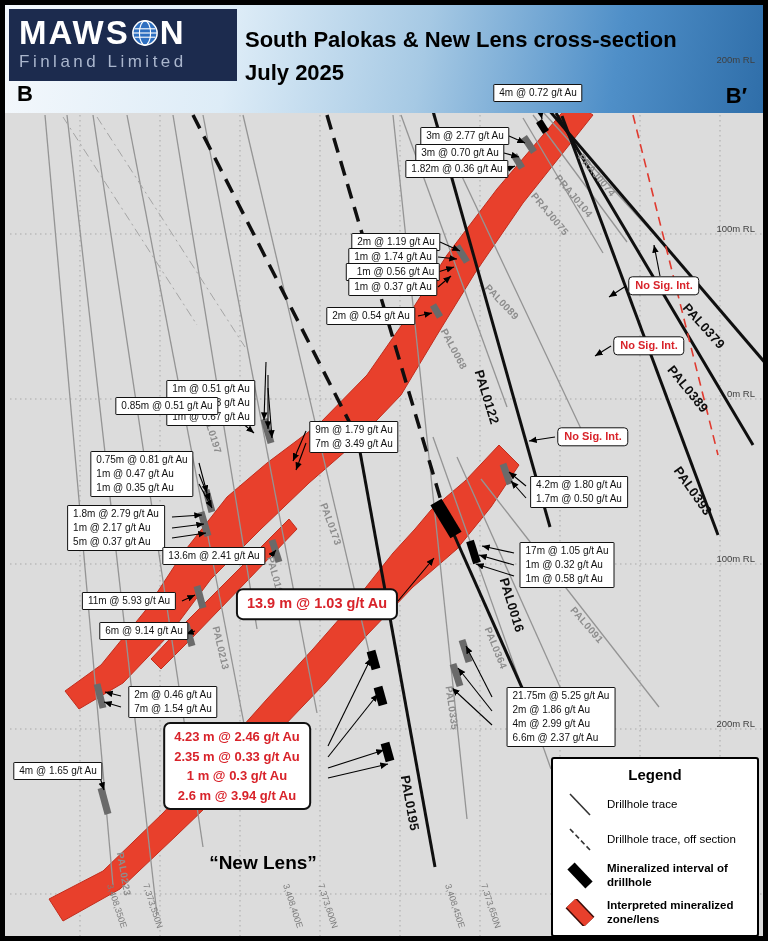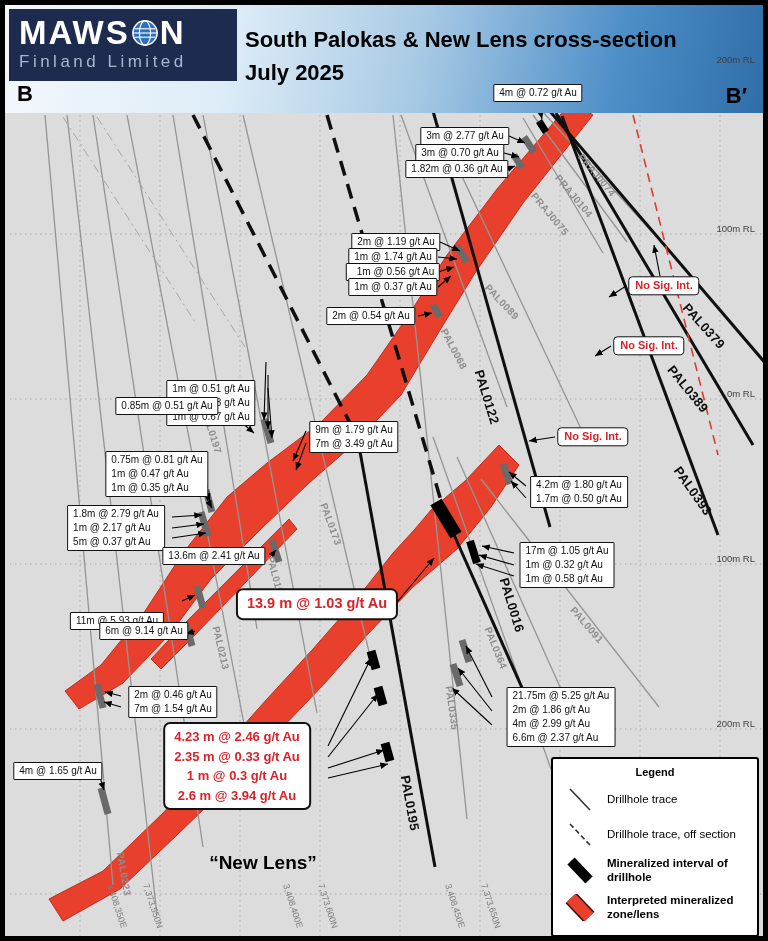--- a/index.html
+++ b/index.html
@@ -34,21 +34,21 @@
 
   .coord{position:absolute;z-index:4;color:#7e7e7e;font-size:9px;white-space:nowrap;
          transform:translate(-50%,-50%) rotate(72deg);}
   .rl{position:absolute;z-index:4;right:8px;color:#3f3f3f;font-size:9.5px;white-space:nowrap;}
   .newlens{position:absolute;z-index:5;font-weight:700;font-size:19px;color:#000;
            transform:translate(-50%,-50%);white-space:nowrap;}
 
   .legend{position:absolute;z-index:6;left:546px;top:752px;width:208px;height:180px;
           box-sizing:border-box;background:#fff;border:2.5px solid #000;border-radius:3px;
           padding:7px 10px;}
-  .legend h3{margin:0 0 8px;font-size:11px;text-align:center;color:#000;}
+  .legend h3{margin:0 0 8px;font-size:15px;text-align:center;color:#000;}
   .lg-row{display:flex;align-items:center;gap:10px;margin-bottom:8px;}
   .lg-icon{width:34px;height:27px;flex:0 0 34px;}
   .lg-label{font-size:11.5px;line-height:1.25;color:#000;}
   .lg-label.b{font-weight:700;}
 </style>
 </head>
 <body>
 
 <div class="frame" id="stage" data-name="cross-section-figure">
 
@@ -304,21 +304,21 @@
       <div>3m @ 0.33 g/t Au</div>
       <div>1m @ 0.67 g/t Au</div>
     </div>
     <div class="co" data-name="assay-callout" style="left: 162px; top: 401px;">
       <div>0.85m @ 0.51 g/t Au</div>
     </div>
     <div class="co" data-name="assay-callout" style="left: 349px; top: 432px;">
       <div>9m @ 1.79 g/t Au</div>
       <div>7m @ 3.49 g/t Au</div>
     </div>
-    <div class="co" data-name="assay-callout" style="left: 152px; top: 469px;">
+    <div class="co" data-name="assay-callout" style="left: 137px; top: 469px;">
       <div>0.75m @ 0.81 g/t Au</div>
       <div>1m @ 0.47 g/t Au</div>
       <div>1m @ 0.35 g/t Au</div>
     </div>
     <div class="co" data-name="assay-callout" style="left: 111px; top: 523px;">
       <div>1.8m @ 2.79 g/t Au</div>
       <div>1m @ 2.17 g/t Au</div>
       <div>5m @ 0.37 g/t Au</div>
     </div>
     <div class="co" data-name="assay-callout" style="left: 209px; top: 551px;">
@@ -326,21 +326,21 @@
     </div>
     <div class="co" data-name="assay-callout" style="left: 574px; top: 487px;">
       <div>4.2m @ 1.80 g/t Au</div>
       <div>1.7m @ 0.50 g/t Au</div>
     </div>
     <div class="co" data-name="assay-callout" style="left: 562px; top: 560px;">
       <div>17m @ 1.05 g/t Au</div>
       <div>1m @ 0.32 g/t Au</div>
       <div>1m @ 0.58 g/t Au</div>
     </div>
-    <div class="co" data-name="assay-callout" style="left: 112px; top: 596px; margin-top: 20px;">
+    <div class="co" data-name="assay-callout" style="left: 124px; top: 596px;">
       <div>11m @ 5.93 g/t Au</div>
     </div>
     <div class="co" data-name="assay-callout" style="left: 139px; top: 626px;">
       <div>6m @ 9.14 g/t Au</div>
     </div>
     <div class="co" data-name="assay-callout" style="left: 168px; top: 697px;">
       <div>2m @ 0.46 g/t Au</div>
       <div>7m @ 1.54 g/t Au</div>
     </div>
     <div class="co" data-name="assay-callout" style="left: 556px; top: 712px;">

